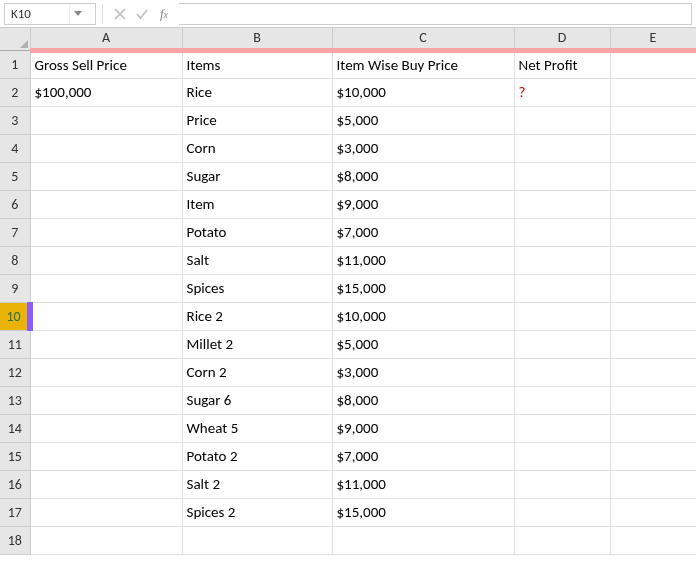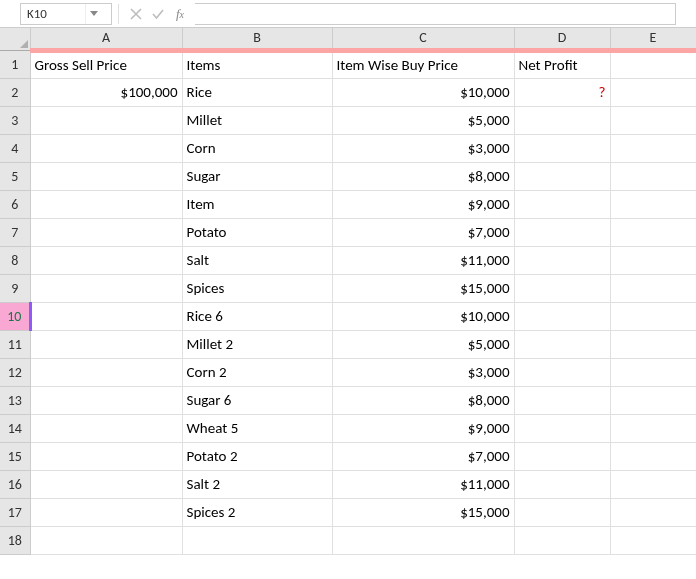--- a/index.html
+++ b/index.html
@@ -9,21 +9,21 @@
     background: #fff;
     color: #000;
     user-select: none;
   }
   .formula-bar {
     display: flex;
     align-items: center;
     height: 28px;
     border-bottom: 1px solid #ccc;
     background: #fff;
-    padding: 2px 20px;
+    padding: 2px 4px;
   }
   .name-box-wrap {
     display: flex;
     align-items: center;
     border: 1px solid #ccc;
     height: 22px;
     background: #fff;
     min-width: 92px;
   }
   .name-box {
@@ -120,36 +120,36 @@
     background: #e6e6e6;
     border: 1px solid #ccc;
     border-left: none;
     font-weight: normal;
     font-size: 14px;
     color: #333;
     width: 30px;
     text-align: center;
   }
   th.row-head.active {
-    background: #f9a8d4;
-    border-right: 3px solid #8b5cf6;
+    background: #eab308;
+    border-right: 6px solid #8b5cf6;
     color: #217346;
   }
   tbody td {
     border: 1px solid #e0e0e0;
     height: 28px;
     padding: 0 4px;
     font-size: 15px;
     white-space: nowrap;
     overflow: hidden;
   }
   tbody tr:first-child td {
     border-top: 5px solid #fca5a5;
   }
-  .right { text-align: right; }
+  .right { text-align: left; }
   .left { text-align: left; }
   .red { color: #d00000; }
   .colA { width: 152px; }
   .colB { width: 150px; }
   .colC { width: 182px; }
   .colD { width: 96px; }
   .colE { width: 86px; }
 </style>
 </head>
 <body>
@@ -211,21 +211,21 @@
           <th class="row-head">2</th>
           <td class="right">$100,000</td>
           <td class="left">Rice</td>
           <td class="right">$10,000</td>
           <td class="right red">?</td>
           <td class="left"></td>
         </tr>
         <tr>
           <th class="row-head">3</th>
           <td class="right"></td>
-          <td class="left">Millet</td>
+          <td class="left">Price</td>
           <td class="right">$5,000</td>
           <td class="right"></td>
           <td class="left"></td>
         </tr>
         <tr>
           <th class="row-head">4</th>
           <td class="right"></td>
           <td class="left">Corn</td>
           <td class="right">$3,000</td>
           <td class="right"></td>
@@ -267,21 +267,21 @@
           <th class="row-head">9</th>
           <td class="right"></td>
           <td class="left">Spices</td>
           <td class="right">$15,000</td>
           <td class="right"></td>
           <td class="left"></td>
         </tr>
         <tr>
           <th class="row-head active">10</th>
           <td class="right"></td>
-          <td class="left">Rice 6</td>
+          <td class="left">Rice 2</td>
           <td class="right">$10,000</td>
           <td class="right"></td>
           <td class="left"></td>
         </tr>
         <tr>
           <th class="row-head">11</th>
           <td class="right"></td>
           <td class="left">Millet 2</td>
           <td class="right">$5,000</td>
           <td class="right"></td>

